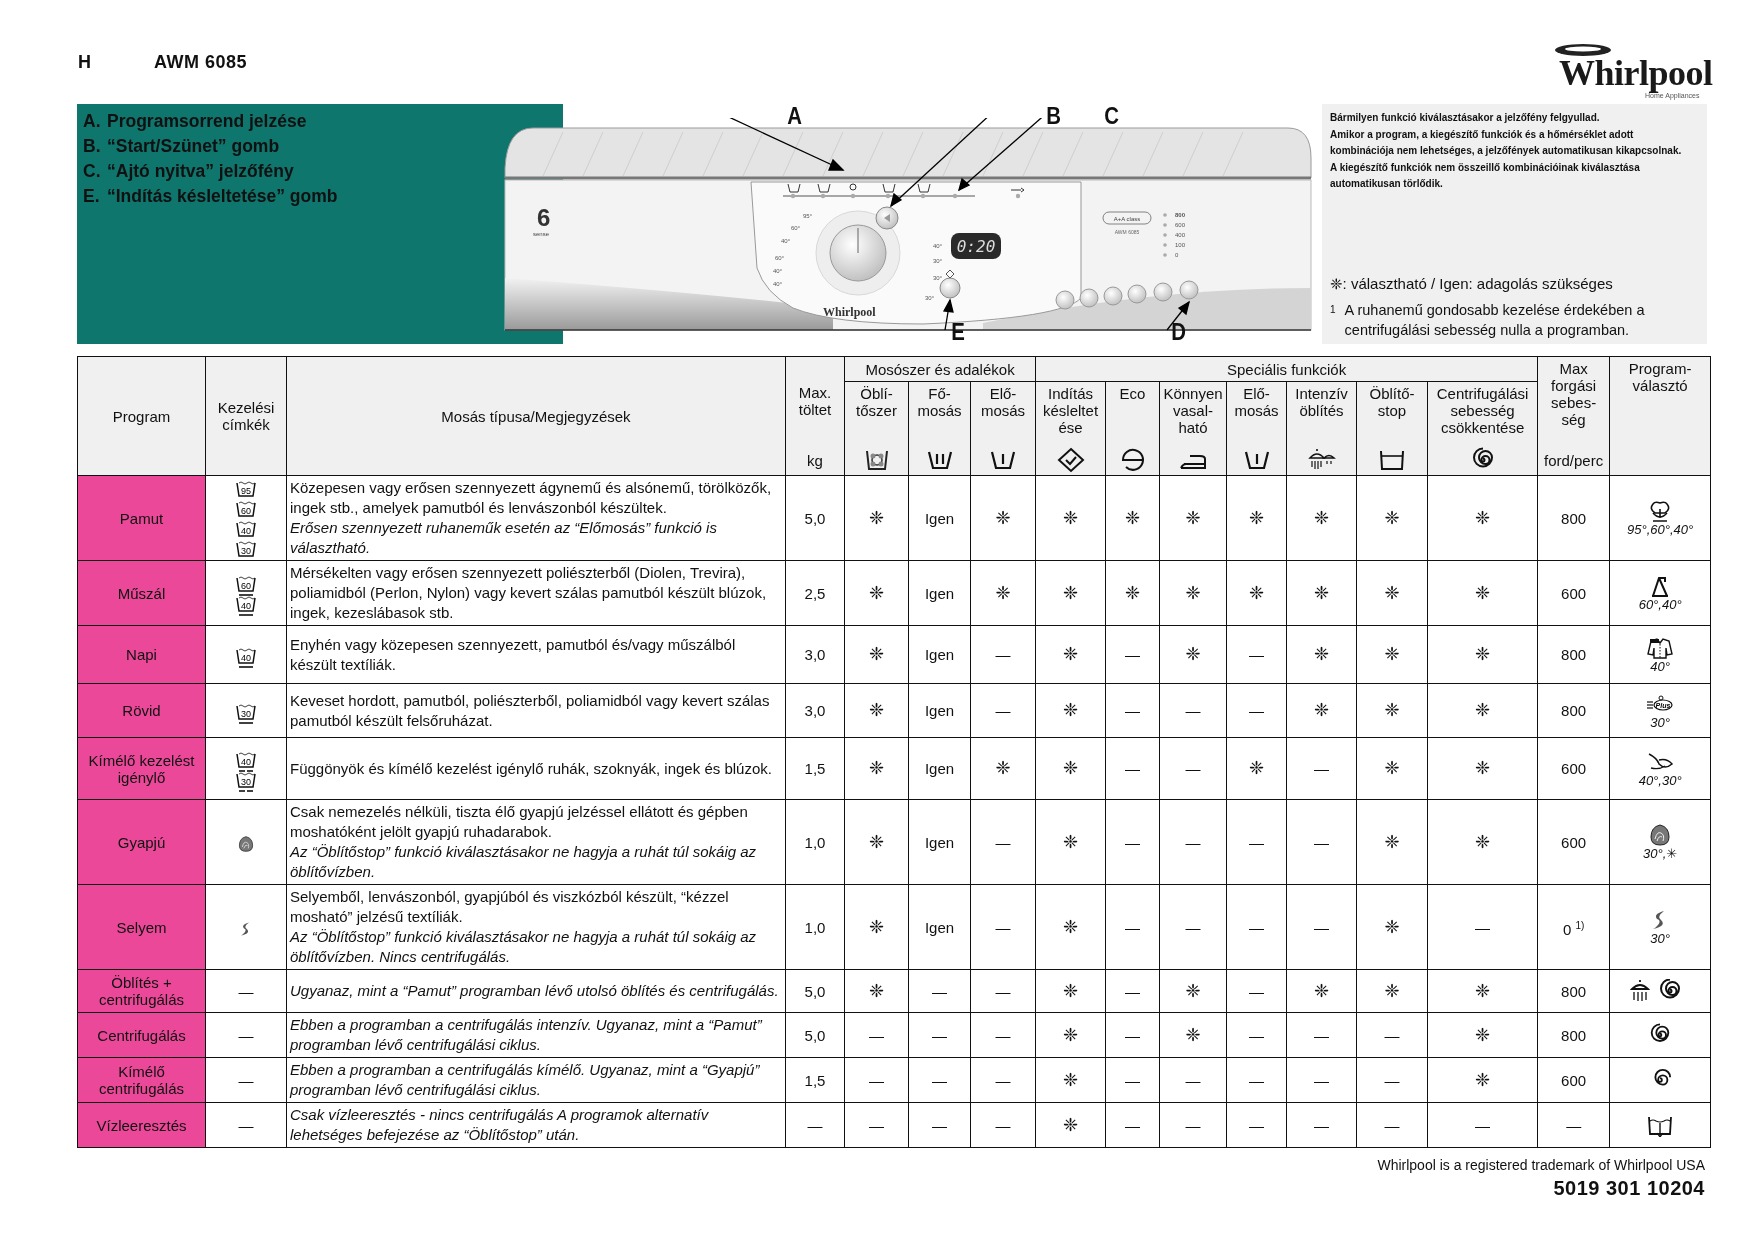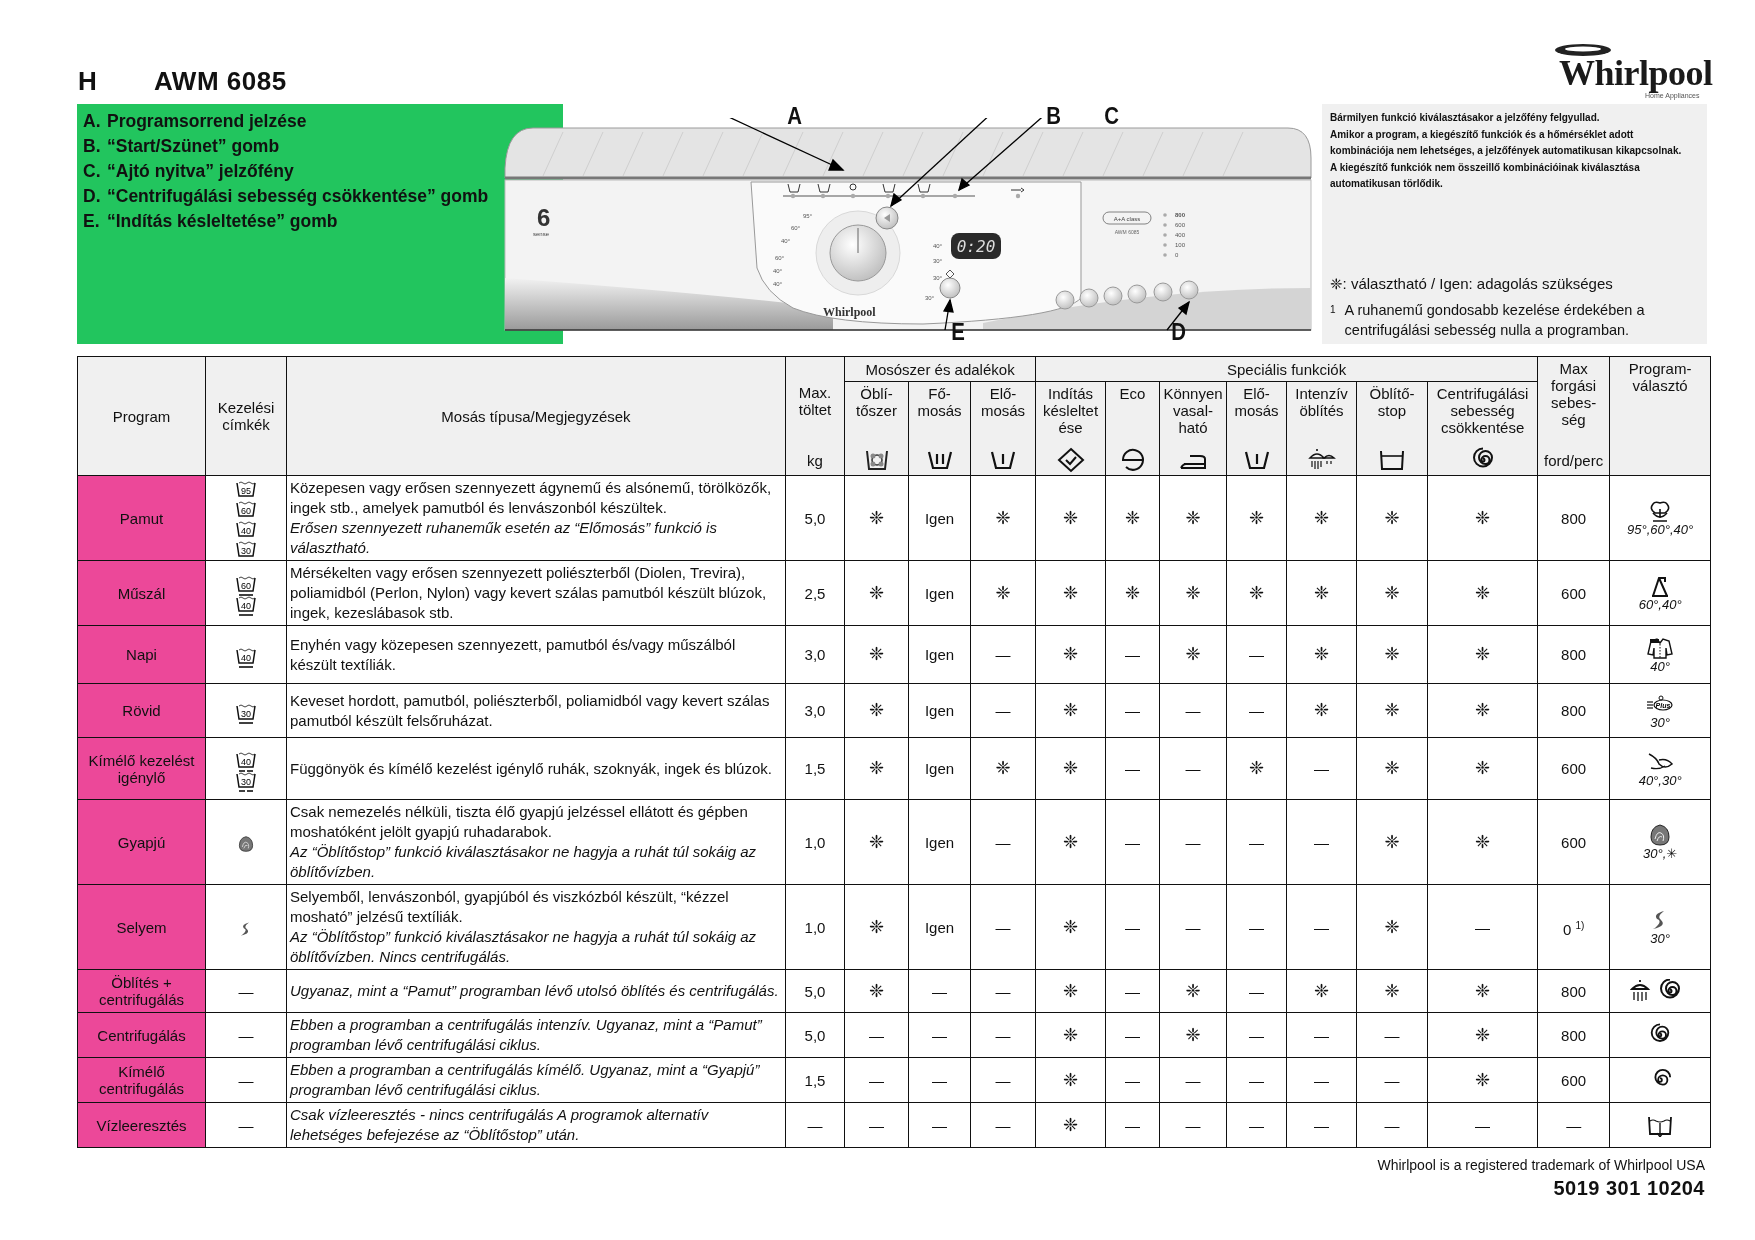--- a/index.html
+++ b/index.html
@@ -1,28 +1,28 @@
 <!DOCTYPE html>
 <html><head>
 <meta charset="utf-8">
 <style>
   html, body { margin:0; padding:0; background:#ffffff; }
   body { width:1755px; height:1240px; position:relative; overflow:hidden;
          font-family:"Liberation Sans", "DejaVu Sans", sans-serif; color:#111; }
 
-  .title { position:absolute; left:78px; top:66px; font-size:26px; font-weight:bold; letter-spacing:0.5px; }
+  .title { position:absolute; left:78px; top:52px; font-size:18px; font-weight:bold; letter-spacing:0.5px; }
   .title .lang { display:inline-block; width:76px; }
 
   .logo { position:absolute; left:1545px; top:40px; width:170px; height:62px; }
   .logo .swoosh { position:absolute; left:8px; top:2px; width:60px; height:16px; }
   .logo .word { position:absolute; left:14px; top:12px; font-family:"Liberation Serif","DejaVu Serif",serif;
                 font-weight:bold; font-size:36px; color:#1a1a1a; letter-spacing:-0.5px; }
   .logo .sub { position:absolute; left:100px; top:52px; font-size:7px; color:#555; }
 
-  .legend-box { position:absolute; left:77px; top:104px; width:486px; height:240px; background:#22c55e; }
+  .legend-box { position:absolute; left:77px; top:104px; width:486px; height:240px; background:#0f766e; }
   .legend-box ul { list-style:none; margin:0; padding:6px 0 0 6px; }
   .legend-box li { font-size:17.5px; font-weight:bold; line-height:22px; padding-left:24px; text-indent:-24px; margin:0 0 3px 0; }
   .legend-box li .k { display:inline-block; width:24px; text-indent:0; }
 
   .panel { position:absolute; left:503px; top:118px; width:810px; height:220px; }
   .panel svg { width:100%; height:100%; }
 
   .notes { position:absolute; left:1322px; top:104px; width:385px; height:240px; background:#f0f0f0; }
   .notes .bold { font-weight:bold; font-size:10px; line-height:16.5px; padding:6px 8px 0 8px; }
   .notes .bold p { margin:0; }
@@ -69,21 +69,20 @@
   </svg>
   <div class="word">Whirlpool</div>
   <div class="sub">Home Appliances</div>
 </div>
 
 <div class="legend-box">
   <ul id="legend-list">
       <li><span class="k">A.</span><span>Programsorrend jelzése</span></li>
       <li><span class="k">B.</span><span>“Start/Szünet” gomb</span></li>
       <li><span class="k">C.</span><span>“Ajtó nyitva” jelzőfény</span></li>
-      <li><span class="k">D.</span><span>“Centrifugálási sebesség csökkentése” gomb</span></li>
       <li><span class="k">E.</span><span>“Indítás késleltetése” gomb</span></li>
     </ul>
 </div>
 
 <div class="panel">
   <svg viewBox="0 0 810 220" xmlns="http://www.w3.org/2000/svg">
     <defs>
       <linearGradient id="bottomfade" x1="0" y1="0" x2="0" y2="1">
         <stop offset="0" stop-color="#f2f2f2"></stop>
         <stop offset="1" stop-color="#9a9a9a"></stop>

